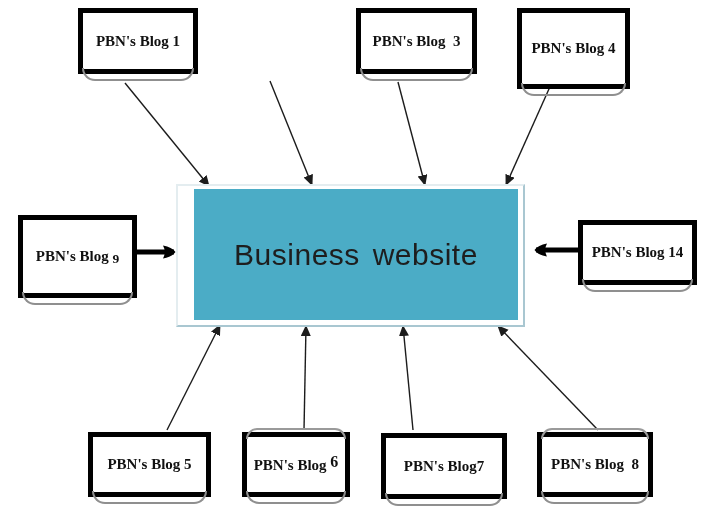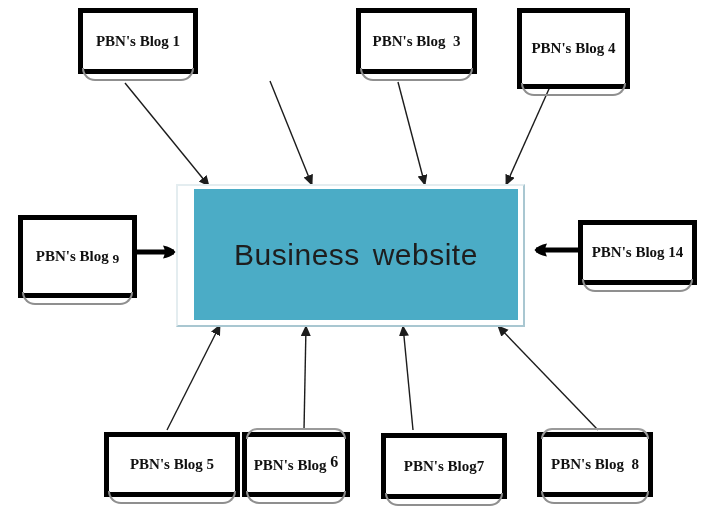--- a/index.html
+++ b/index.html
@@ -120,21 +120,21 @@
     <span class="blog-label"><span>PBN's Blog </span><span>4</span></span>
   </div>
 
   <div class="blog-box" style="left:18px;top:215px;width:119px;height:83px">
     <span class="blog-label"><span>PBN's Blog </span><span class="num-low">9</span></span>
   </div>
   <div class="blog-box" style="left:578px;top:220px;width:119px;height:65px">
     <span class="blog-label"><span>PBN's Blog </span><span>14</span></span>
   </div>
 
-  <div class="blog-box" style="left:104px;top:432px;width:136px;height:65px">
+  <div class="blog-box" style="left:88px;top:432px;width:123px;height:65px">
     <span class="blog-label"><span>PBN's Blog </span><span>5</span></span>
   </div>
   <div class="blog-box arc-top" style="left:242px;top:432px;width:108px;height:65px">
     <span class="blog-label"><span>PBN's Blog </span><span class="num-raised">6</span></span>
   </div>
   <div class="blog-box" style="left:381px;top:433px;width:126px;height:66px">
     <span class="blog-label"><span>PBN's Blog</span><span>7</span></span>
   </div>
   <div class="blog-box arc-top" style="left:537px;top:432px;width:116px;height:65px">
     <span class="blog-label"><span>PBN's Blog  </span><span>8</span></span>

